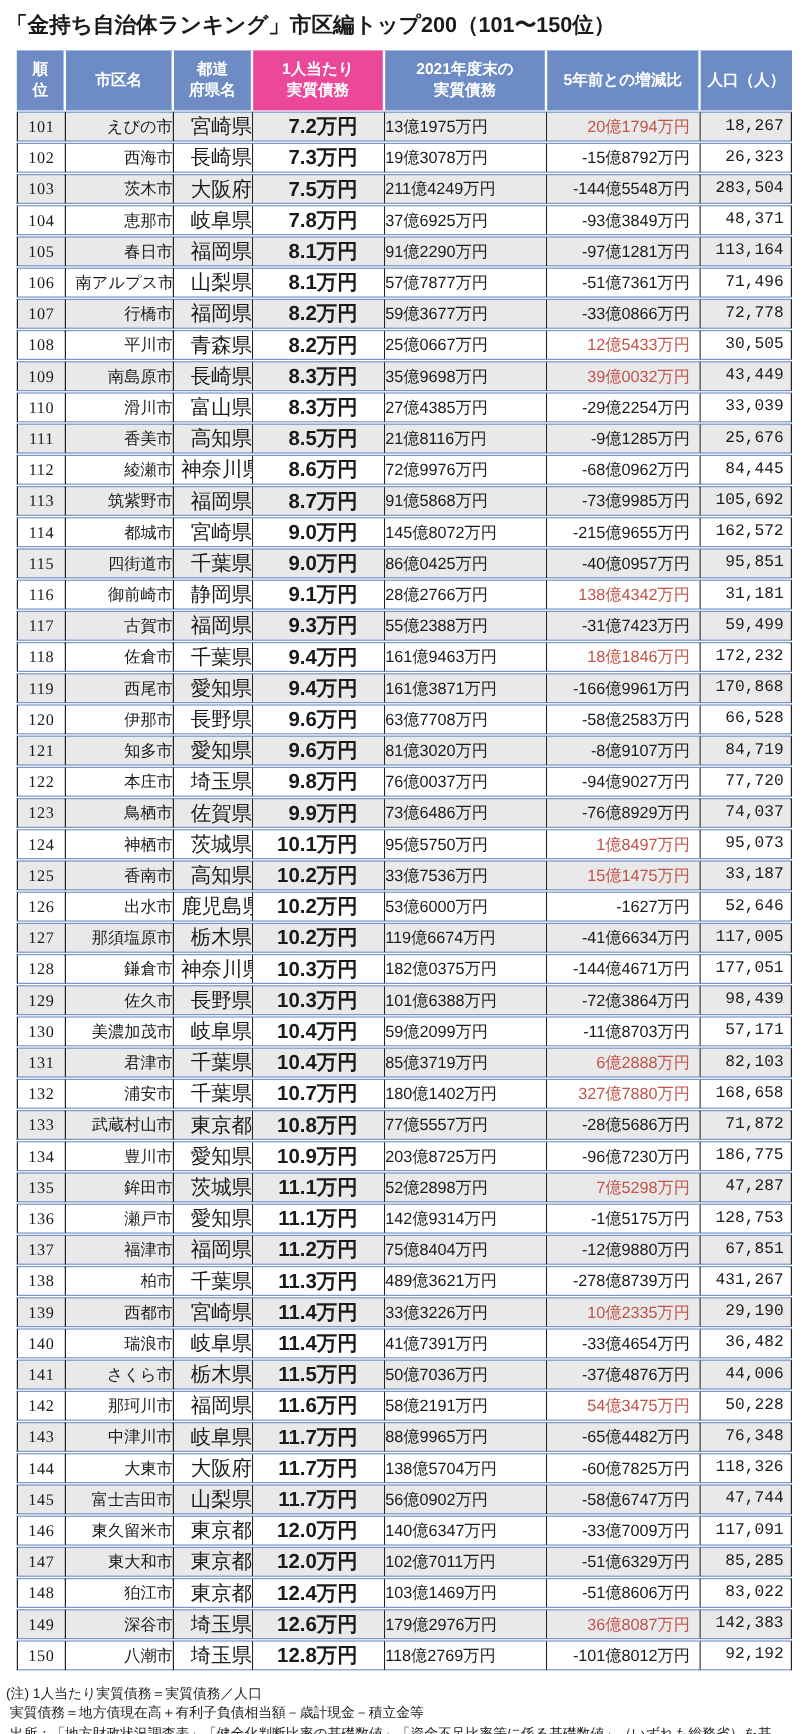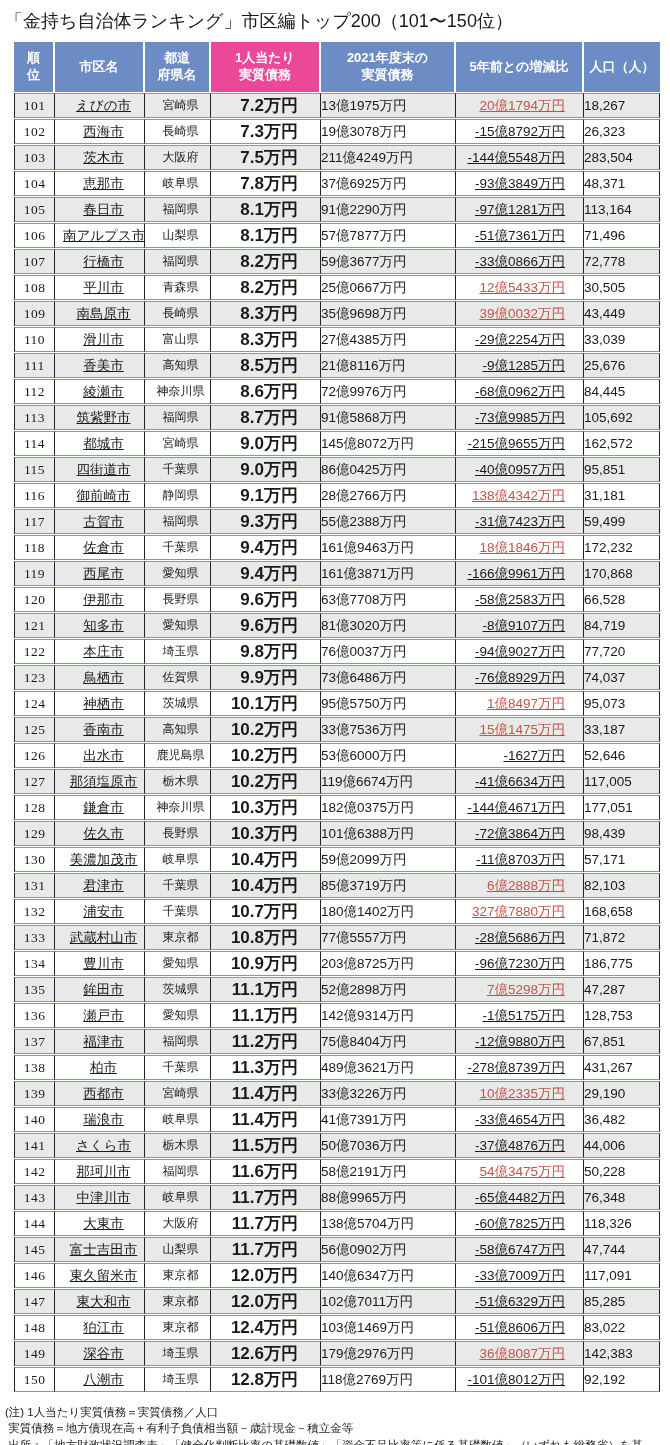--- a/index.html
+++ b/index.html
@@ -2,21 +2,21 @@
 <html><head>
 <meta charset="utf-8">
 <style>
   html,body{margin:0;padding:0;background:#fff;}
   body{
     width:670px;height:1445px;
     font-family:"Liberation Sans","DejaVu Sans",sans-serif;
     color:#1a1a1a;overflow:hidden;
   }
   .page-title{
-    font-size:18px;font-weight:normal;
+    font-size:18px;font-weight:bold;
     margin:9px 0 8px 5px;letter-spacing:0;
   }
   table.rank-table{
     border-collapse:separate;border-spacing:0 1px;
     table-layout:fixed;width:646px;margin-left:14px;
   }
   col.c-rank{width:41px}
   col.c-city{width:90px}
   col.c-pref{width:66px}
   col.c-percap{width:110px}
@@ -36,27 +36,27 @@
     height:20px;font-size:13.5px;padding:0;
     vertical-align:middle;white-space:nowrap;overflow:hidden;
     border-top:1.5px solid #7b97cb;
     border-bottom:1.5px solid #7b97cb;
     border-right:1.5px solid #222;
     background:#fff;
   }
   td:first-child{border-left:1px solid #222;font-family:Liberation Serif, serif;}
   tr.gray td{background:#e9e9e9;}
   td.rank{text-align:center;letter-spacing:.5px;}
-  td.city{text-align:center;padding-left:8px;text-decoration:underline;}
-  td.pref{text-align:center;padding-left:6px;font-size:12px;}
+  td.city{text-align:right;padding-left:8px;}
+  td.pref{text-align:right;padding-left:6px;font-size:17px;}
   td.percap{text-align:right;padding-right:22px;font-weight:bold;font-size:17px;}
   td.debt{text-align:left;padding-right:17px;}
-  td.change{text-align:right;padding-right:18px;text-decoration:underline;}
+  td.change{text-align:right;padding-right:8px;}
   td.change.red{color:#c0544a;}
-  td.pop{text-align:left;padding-right:6px;}
+  td.pop{text-align:right;padding-right:6px;font-family:Liberation Mono, monospace;}
   .notes{
     margin:11px 8px 0 5px;
     font-size:11.5px;line-height:1.42;color:#222;
   }
   .note-line{white-space:pre-wrap;}
 </style>
 </head>
 <body>
 
 <div class="page-title">「金持ち自治体ランキング」市区編トップ200（101〜150位）</div>

